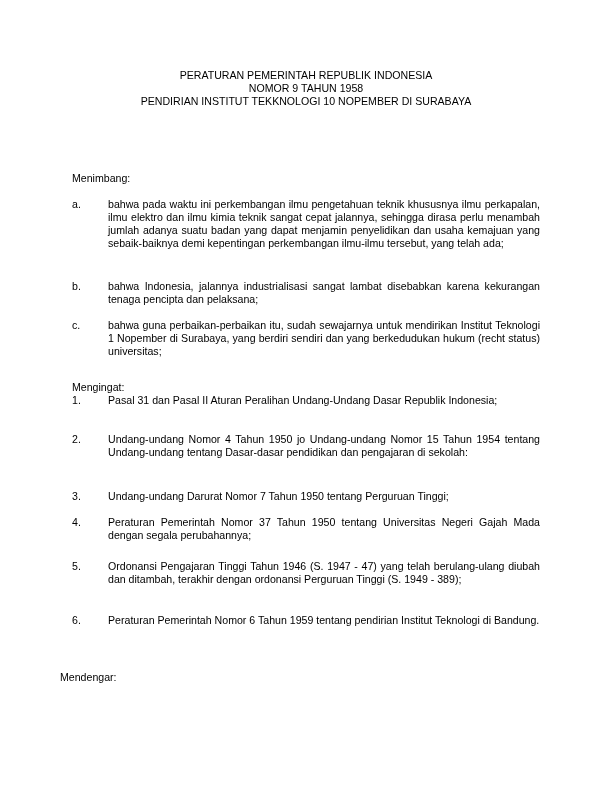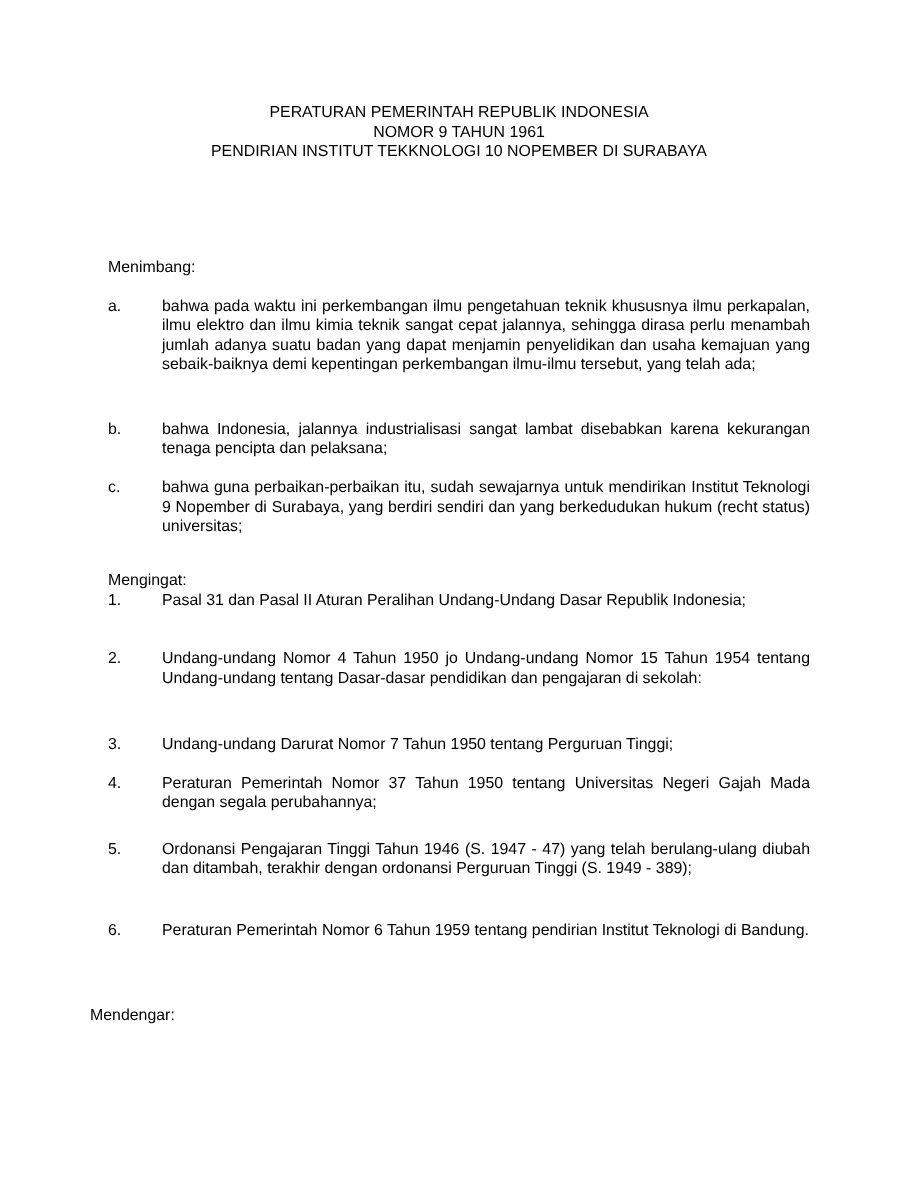--- a/index.html
+++ b/index.html
@@ -17,40 +17,40 @@
   .item .text { margin-left: 36px; text-align: justify; }
   .plain { position: absolute; left: 60px; width: 468px; }
 </style>
 </head>
 <body>
 
 <div class="page">
 
   <div class="title-block">
     <div>PERATURAN PEMERINTAH REPUBLIK INDONESIA</div>
-    <div>NOMOR 9 TAHUN 1961</div>
+    <div>NOMOR 9 TAHUN 1958</div>
     <div>PENDIRIAN INSTITUT TEKKNOLOGI 10 NOPEMBER DI SURABAYA</div>
   </div>
 
 
   <div class="label" style="top:172px">Menimbang:</div>
 
   <div class="item" style="top:198px">
     <span class="marker">a.</span>
     <div class="text">bahwa pada waktu ini perkembangan ilmu pengetahuan teknik khususnya ilmu perkapalan, ilmu elektro dan ilmu kimia teknik sangat cepat jalannya, sehingga dirasa perlu menambah jumlah adanya suatu badan yang dapat menjamin penyelidikan dan usaha kemajuan yang sebaik-baiknya demi kepentingan perkembangan ilmu-ilmu tersebut, yang telah ada;</div>
   </div>
 
   <div class="item" style="top:280px">
     <span class="marker">b.</span>
     <div class="text">bahwa Indonesia, jalannya industrialisasi sangat lambat disebabkan karena kekurangan tenaga pencipta dan pelaksana;</div>
   </div>
 
   <div class="item" style="top:319px">
     <span class="marker">c.</span>
-    <div class="text">bahwa guna perbaikan-perbaikan itu, sudah sewajarnya untuk mendirikan Institut Teknologi 9 Nopember di Surabaya, yang berdiri sendiri dan yang berkedudukan hukum (recht status) universitas;</div>
+    <div class="text">bahwa guna perbaikan-perbaikan itu, sudah sewajarnya untuk mendirikan Institut Teknologi 1 Nopember di Surabaya, yang berdiri sendiri dan yang berkedudukan hukum (recht status) universitas;</div>
   </div>
 
   <div class="label" style="top:381px">Mengingat:</div>
 
   <div class="item" style="top:394px">
     <span class="marker">1.</span>
     <div class="text">Pasal 31 dan Pasal II Aturan Peralihan Undang-Undang Dasar Republik Indonesia;</div>
   </div>
 
   <div class="item" style="top:433px">

